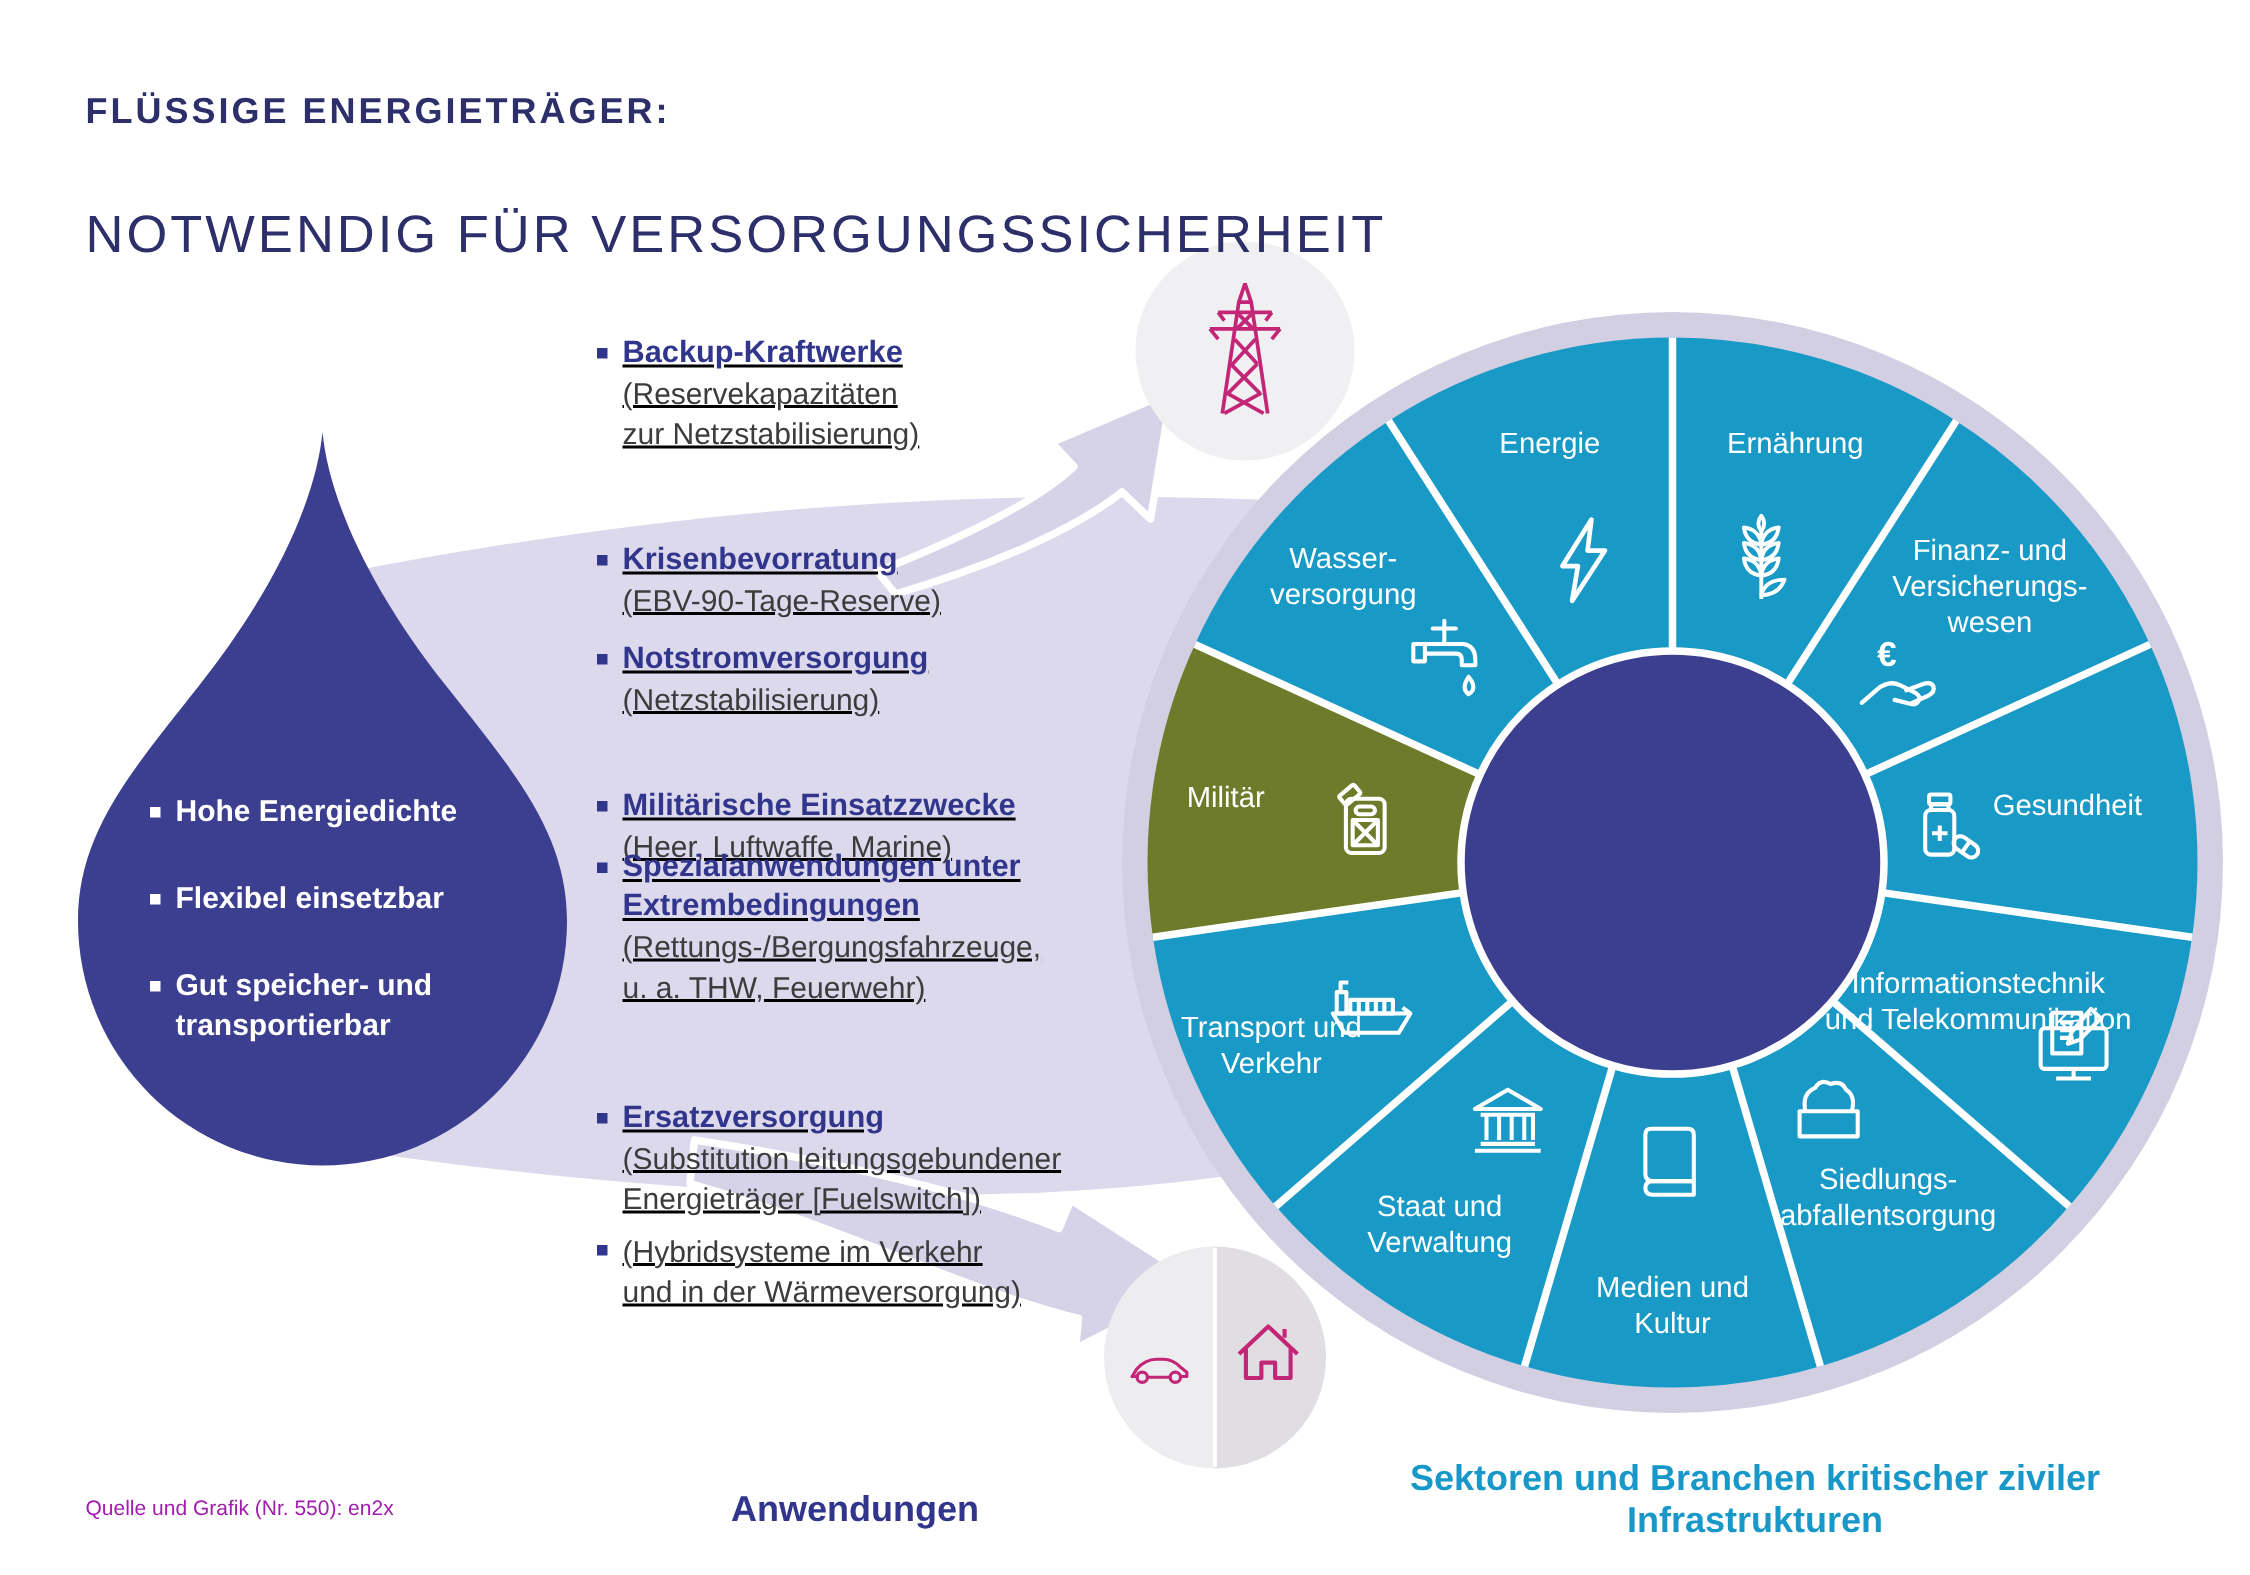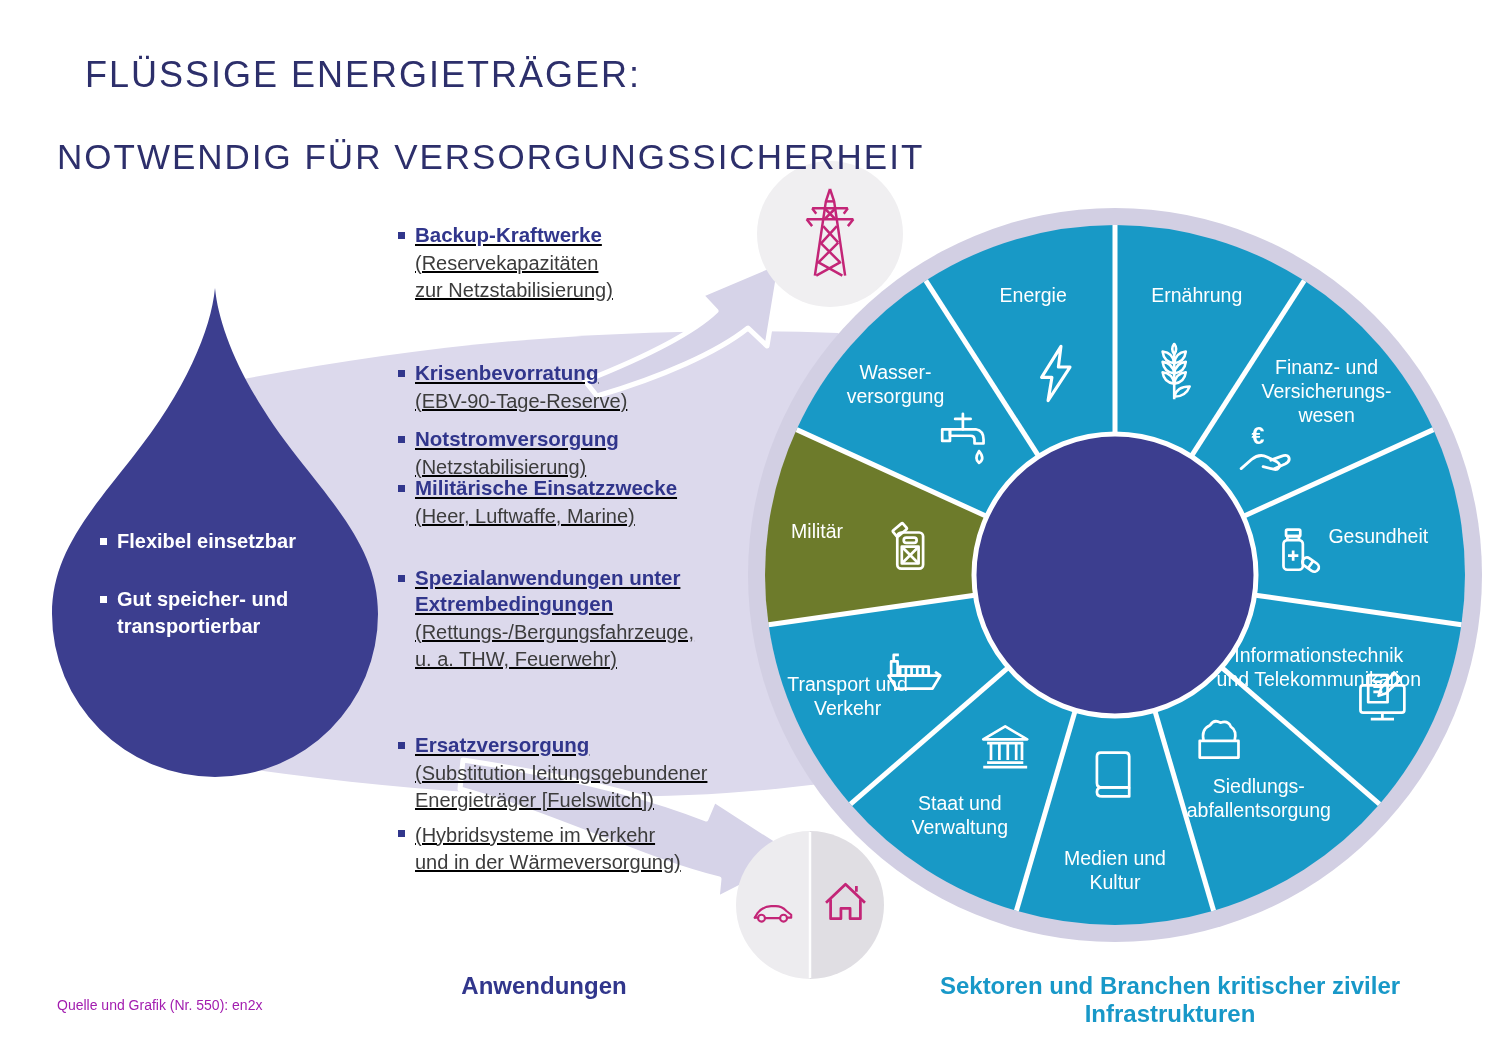--- a/index.html
+++ b/index.html
@@ -1,31 +1,31 @@
 <!DOCTYPE html>
 <html lang="de" style="--navy: #2d2f6b; --heading: #31368c; --bodytext: #3c3c3c; --cyan: #1898c8;"><head>
 <meta charset="utf-8">
 <style>
   html,body{margin:0;padding:0;background:#fff;}
   .canvas{position:relative;width:1500px;height:1050px;background:#fff;overflow:hidden;
           font-family:"Liberation Sans",sans-serif;}
   .bg-svg{position:absolute;left:0;top:0;}
   .title{position:absolute;left:57px;top:50px;color:var(--navy,#2d2f6b);line-height:50px;}
-  .title .l1{font-size:36px;font-weight:normal;letter-spacing:2px;margin-left:28px;}
+  .title .l1{font-size:24px;font-weight:bold;letter-spacing:2px;}
   .title .l2{font-size:35px;font-weight:normal;letter-spacing:2px;margin-top:32px;}
   .drop-bullets{position:absolute;left:100px;top:528px;width:250px;color:#fff;}
   .drop-bullets .db{display:flex;margin-bottom:31px;font-size:20px;font-weight:bold;line-height:27px;white-space:pre-line;}
   .sq{flex:0 0 auto;width:7px;height:7px;margin:10px 10px 0 0;background:currentColor;}
   .apps{position:absolute;left:398px;top:0;width:330px;}
   .app{position:absolute;left:0;display:flex;text-decoration:underline;}
   .app .sq{color:var(--heading,#31368c);}
   .app .tx h3{margin:0;font-size:20.5px;line-height:26px;font-weight:bold;color:var(--heading,#31368c);white-space:pre-line;}
   .app .tx p{margin:2px 0 0;font-size:20px;line-height:27px;color:var(--bodytext,#3c3c3c);white-space:pre-line;}
   .cap{position:absolute;top:972px;font-size:24px;font-weight:bold;text-align:center;}
-  .cap-left{left:384px;width:320px;color:var(--heading,#2d3283);}
+  .cap-left{left:410px;width:320px;color:var(--heading,#2d3283);margin-top:21px;}
   .cap-right{left:880px;width:580px;color:var(--cyan,#1898c8);}
   .source{position:absolute;left:57px;top:997px;font-size:14px;color:#a21caf;}
 </style>
 </head>
 <body>
 
 <div class="canvas">
 
   <svg class="bg-svg" width="1500" height="1050" viewBox="0 0 1500 1050">
     <defs>
@@ -223,20 +223,21 @@
       <use href="#house-icon" x="818" y="874" width="55" height="55" style="color:#c32577"></use>
     </g>
   </svg>
 
   <div class="title">
     <div class="l1">FLÜSSIGE ENERGIETRÄGER:</div>
     <div class="l2">NOTWENDIG FÜR VERSORGUNGSSICHERHEIT</div>
   </div>
 
   <div class="drop-bullets">
+    <div class="db"><span class="sq"></span><span>Hohe Energiedichte</span></div>
     <div class="db"><span class="sq"></span><span>Flexibel einsetzbar</span></div>
     <div class="db"><span class="sq"></span><span>Gut speicher- und
 transportierbar</span></div>
   </div>
 
   <div class="apps">
     <div class="app" style="top:222px">
         <span class="sq"></span>
         <div class="tx">
           <h3>Backup-Kraftwerke</h3>
@@ -251,21 +252,21 @@
           <p>(EBV-90-Tage-Reserve)</p>
         </div>
       </div>
     <div class="app" style="top:426px">
         <span class="sq"></span>
         <div class="tx">
           <h3>Notstromversorgung</h3>
           <p>(Netzstabilisierung)</p>
         </div>
       </div>
-    <div class="app" style="top:475px">
+    <div class="app" style="top:524px">
         <span class="sq"></span>
         <div class="tx">
           <h3>Militärische Einsatzzwecke</h3>
           <p>(Heer, Luftwaffe, Marine)</p>
         </div>
       </div>
     <div class="app" style="top:565px">
         <span class="sq"></span>
         <div class="tx">
           <h3>Spezialanwendungen unter

